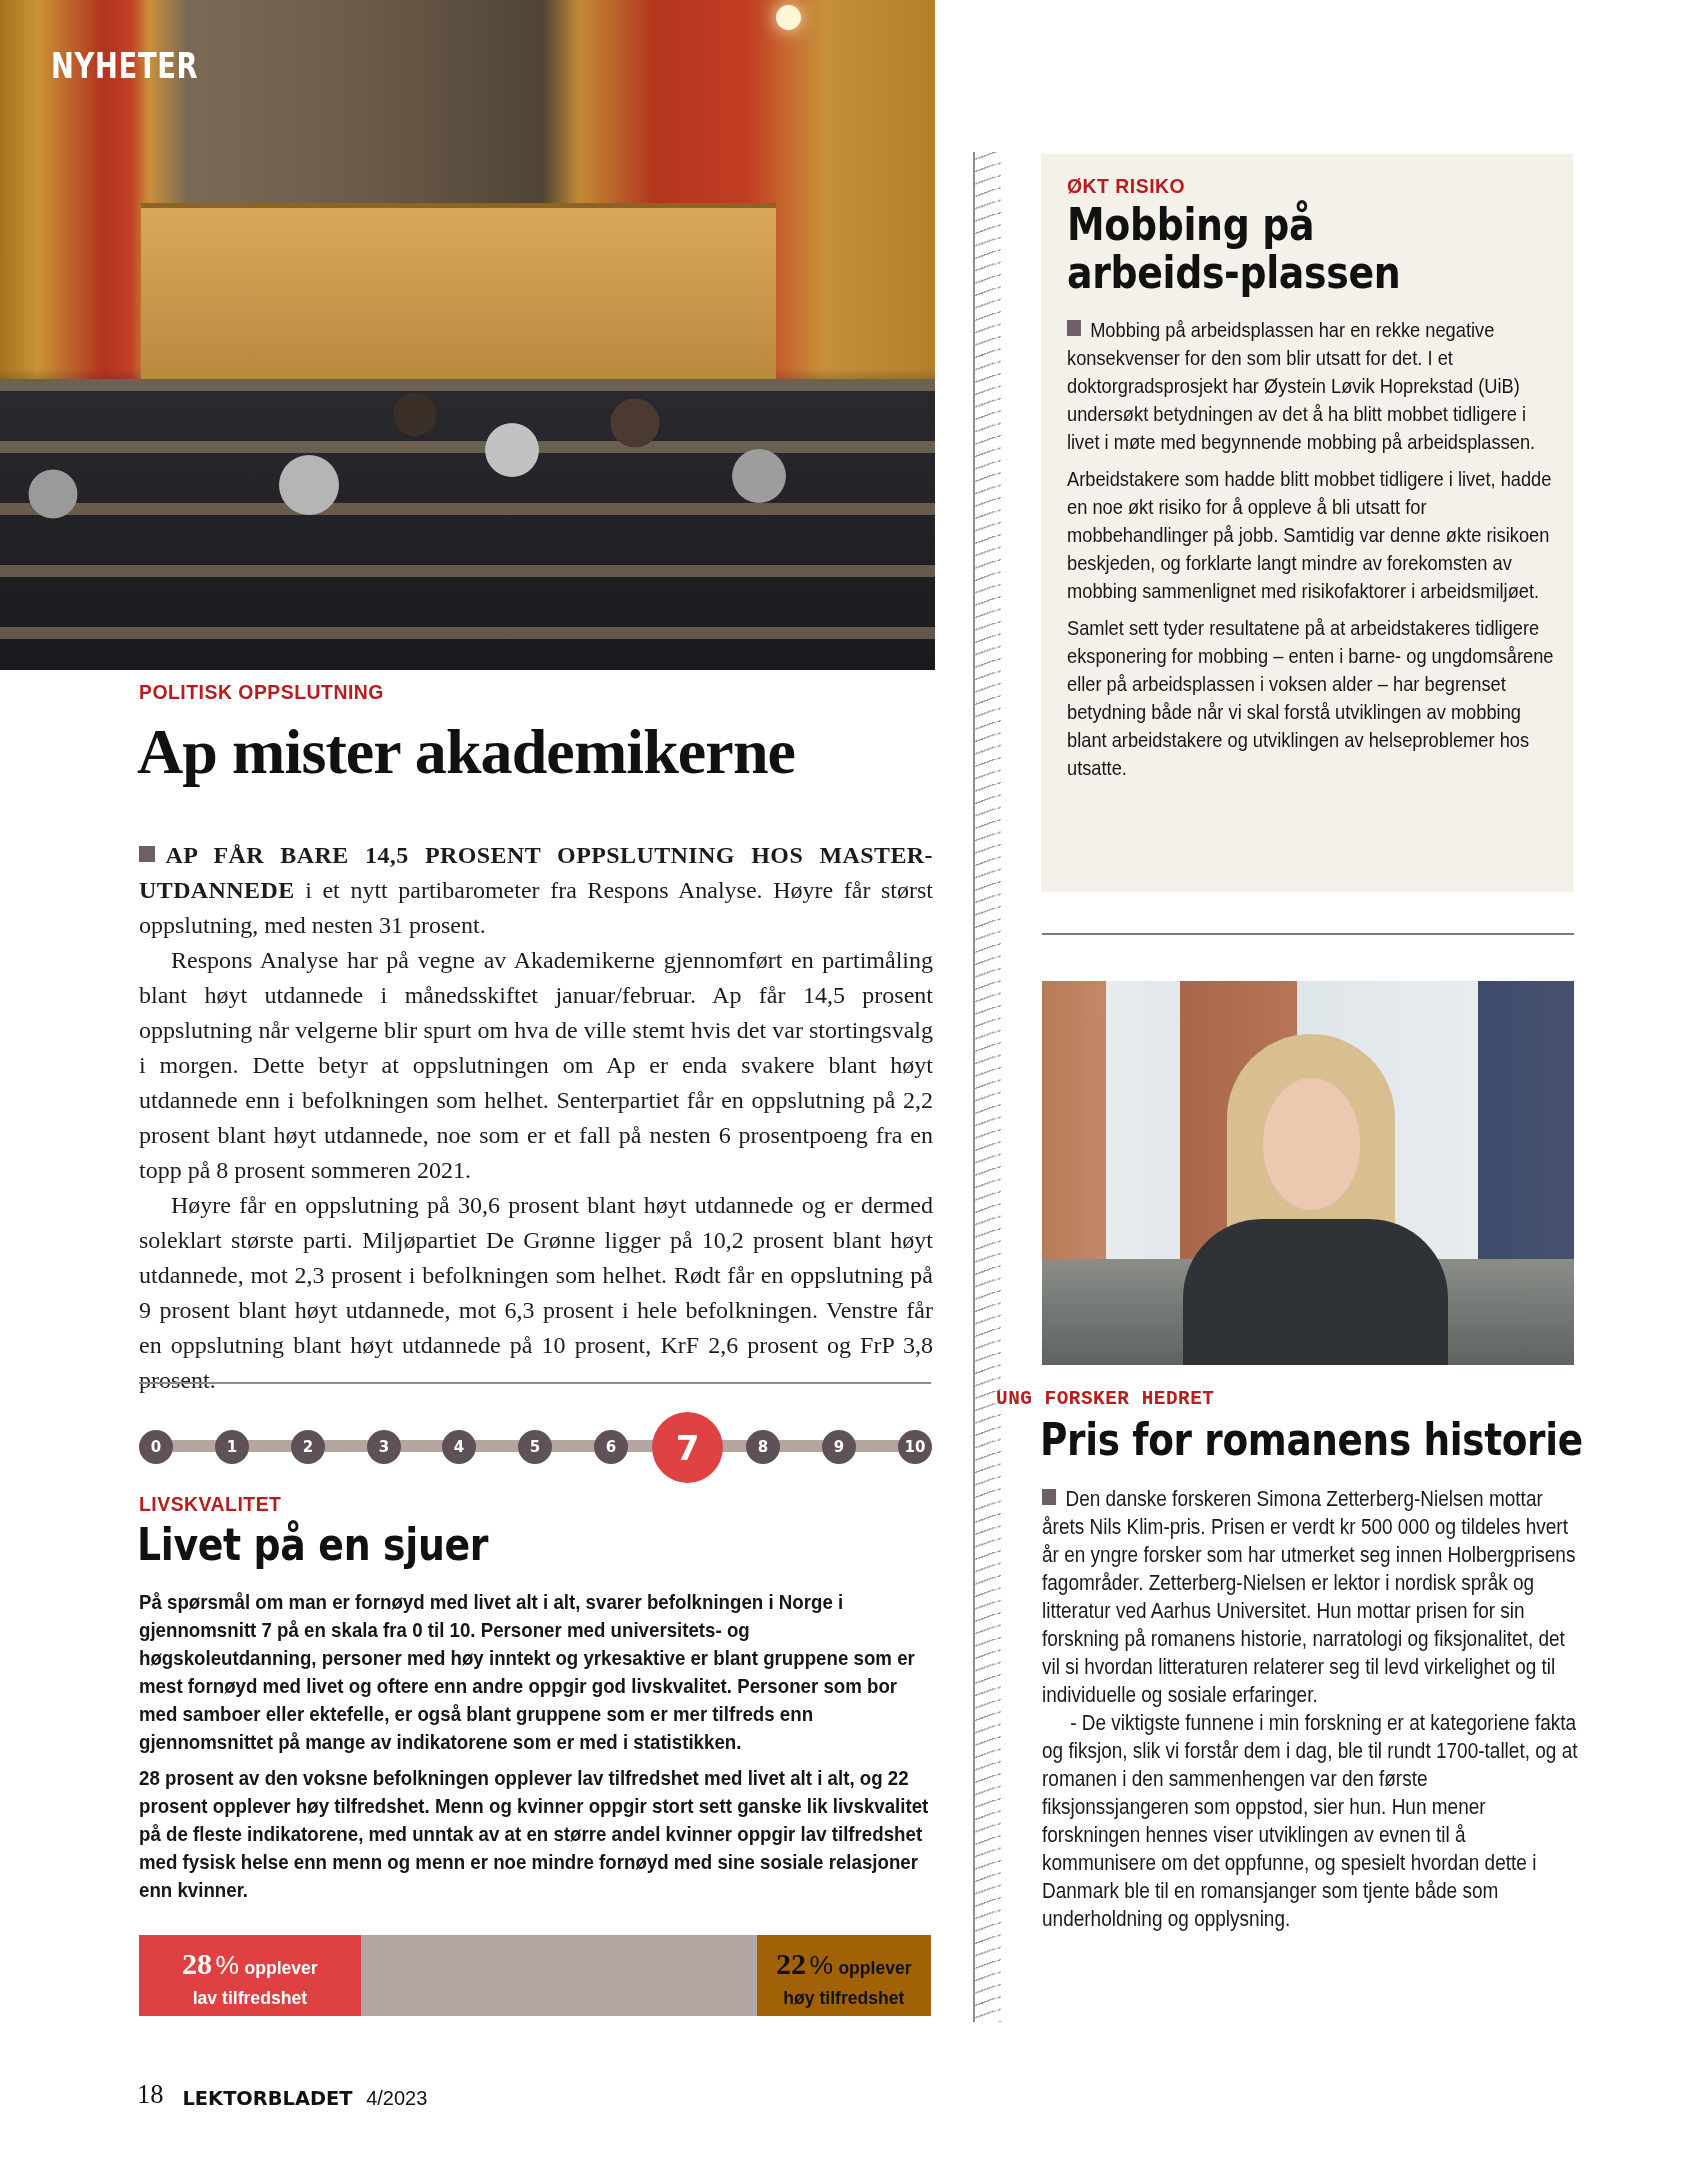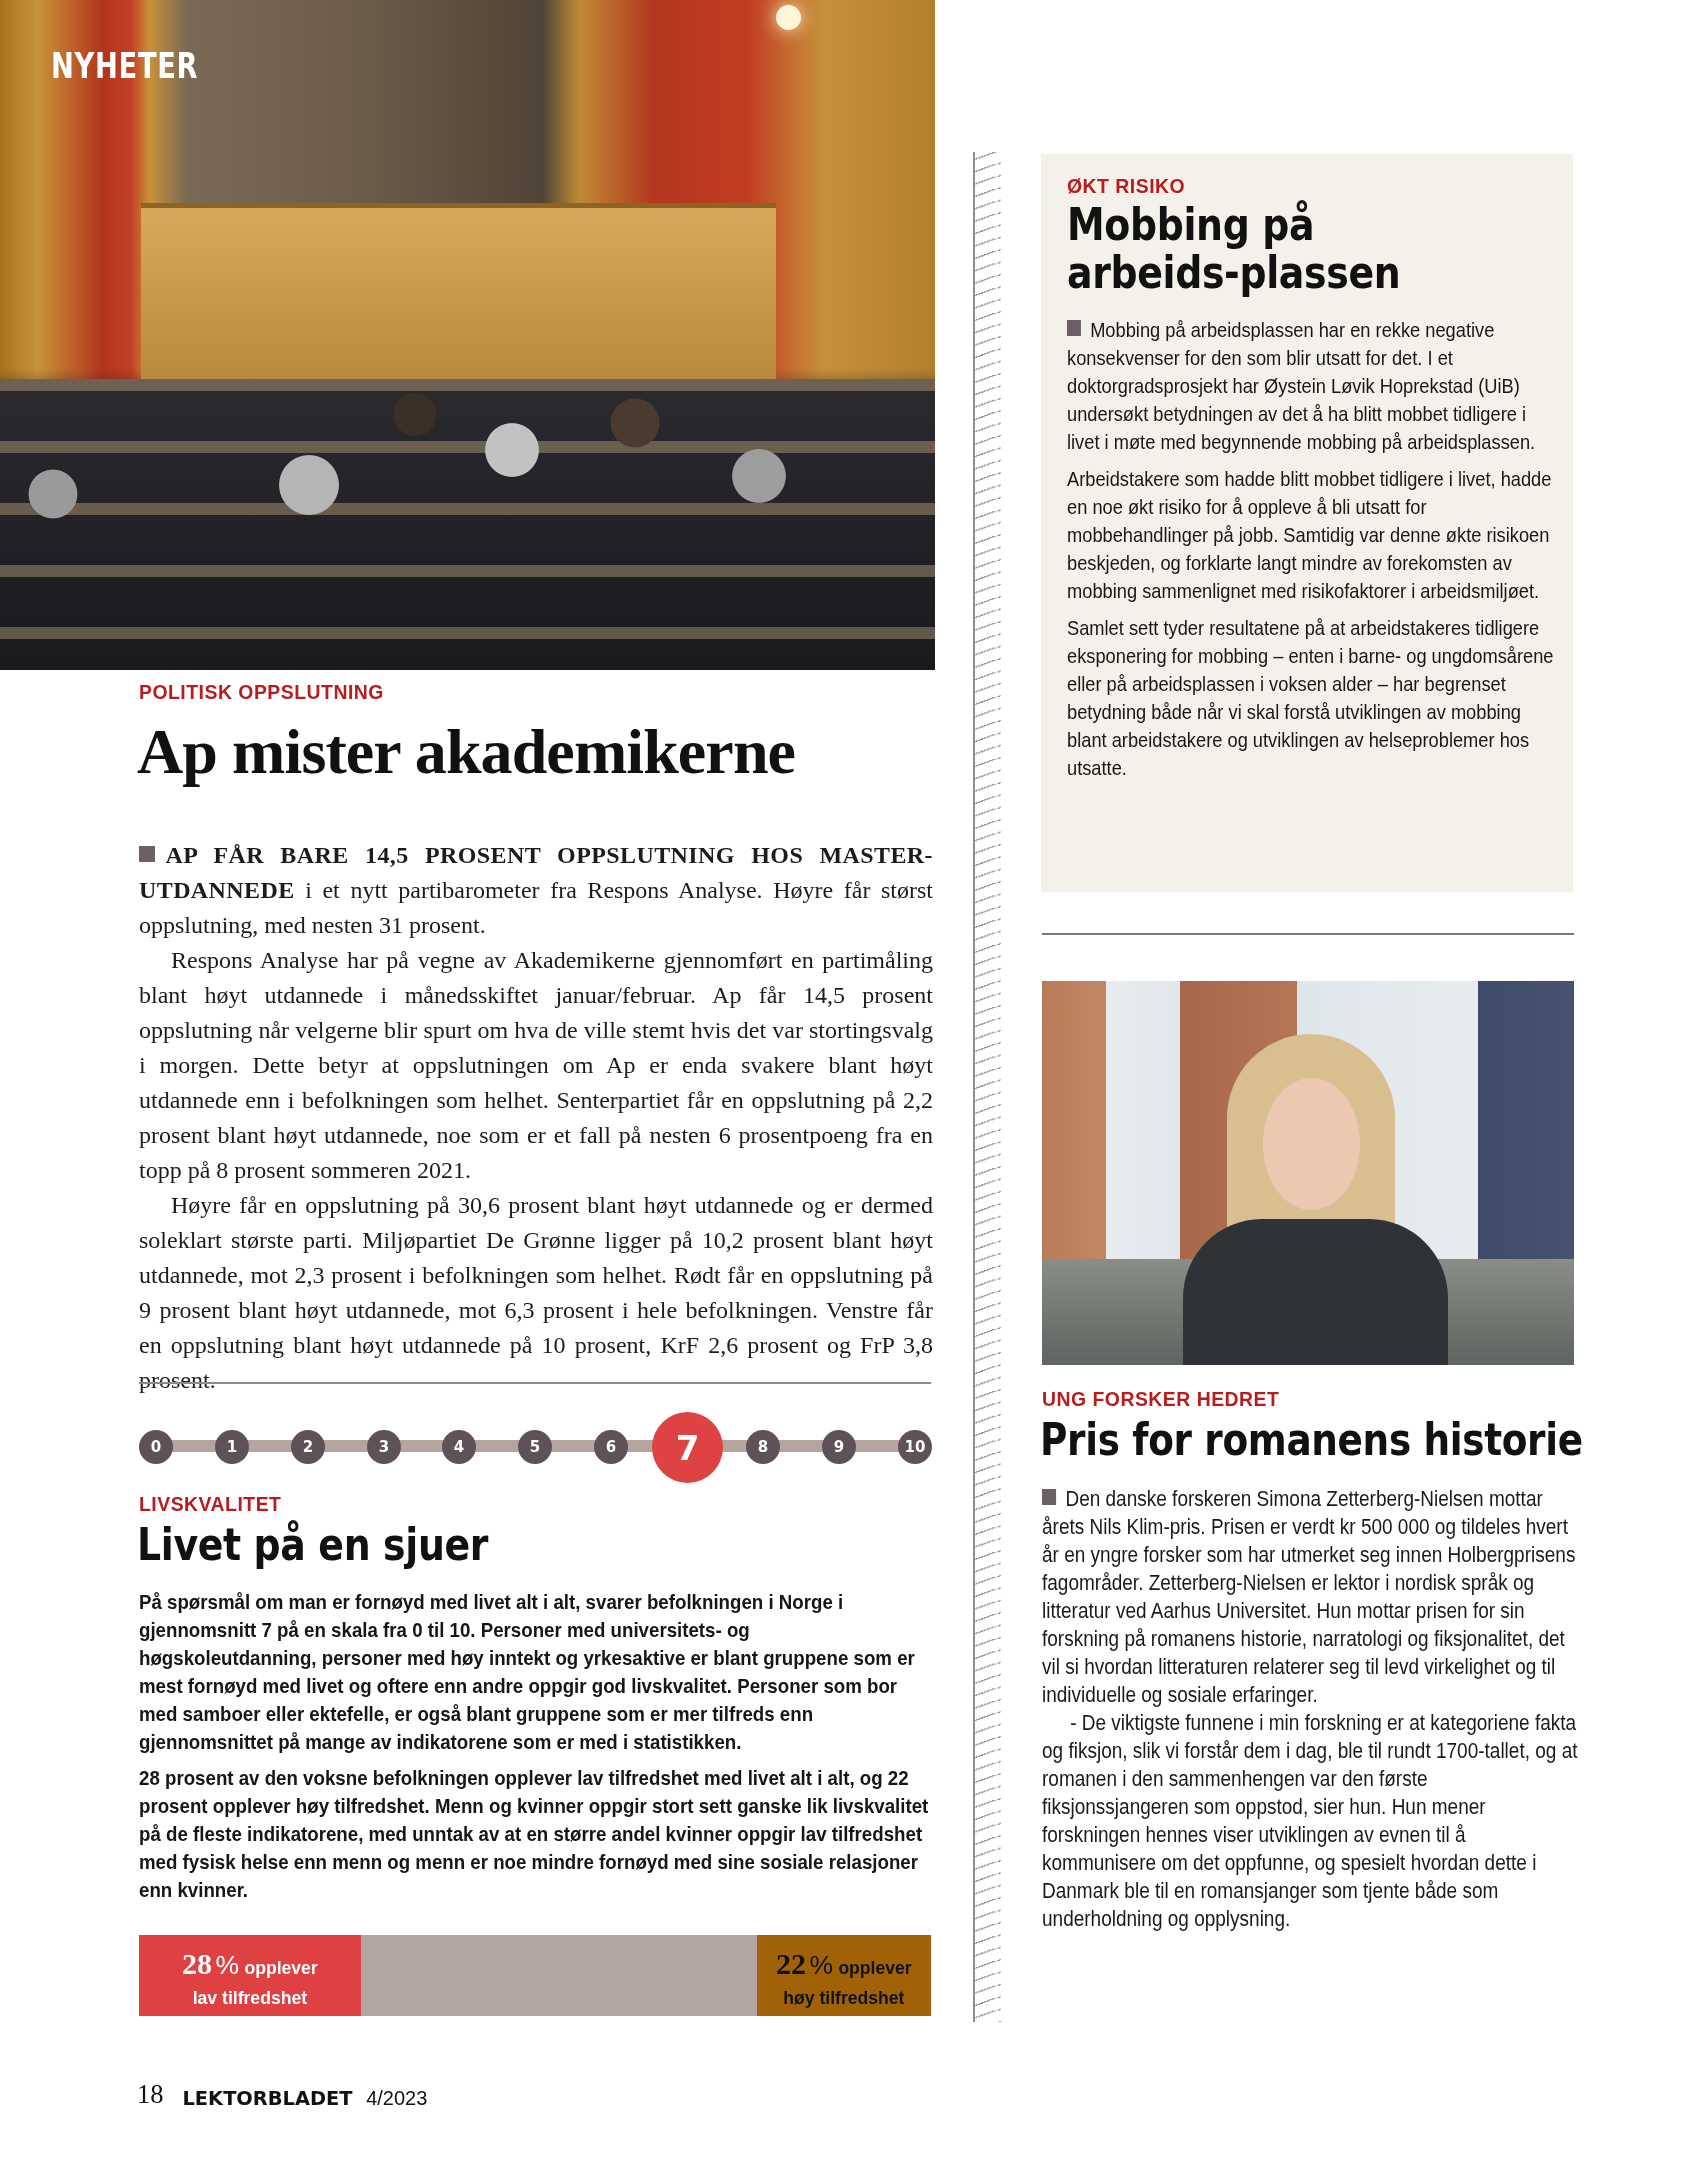--- a/index.html
+++ b/index.html
@@ -140,21 +140,21 @@
   .portrait {
     position: absolute; left: 1042px; top: 981px; width: 532px; height: 384px; overflow: hidden;
     background:
       linear-gradient(90deg, #b77b58 0%, #c38865 12%, #e9ecef 12%, #e3e6ea 26%, #a8664a 26%, #b57656 48%, #dfe6ea 48%, #e8ecef 82%, #3e4b6b 82%, #46526f 100%);
   }
   .portrait .ground { position: absolute; left: 0; bottom: 0; width: 100%; height: 106px; background: linear-gradient(180deg, #8a8d88, #5e6460); }
   .portrait .hair { position: absolute; left: 185px; top: 53px; width: 168px; height: 291px; border-radius: 84px 84px 35px 35px; background: #d9bf90; }
   .portrait .face { position: absolute; left: 221px; top: 97px; width: 97px; height: 132px; border-radius: 50%; background: #edc8b0; }
   .portrait .body { position: absolute; left: 141px; top: 238px; width: 265px; height: 194px; border-radius: 79px 79px 0 0; background: #2f3236; }
 
-  .k-ung { position: absolute; left: 1042px; top: 1388px; }
+  .k-ung { position: absolute; left: 996px; top: 1388px; font-family: Liberation Mono, monospace; }
   .h-pris {
     position: absolute; left: 1040px; top: 1414px;
     font-family: "DejaVu Sans", sans-serif; font-weight: bold; font-size: 44px; color: #111;
     transform: scaleX(0.85); transform-origin: left center; letter-spacing: -0.4px; white-space: nowrap;
   }
   .pris-body {
     position: absolute; left: 1042px; top: 1485px; width: 609px;
     font-family: "Liberation Sans", sans-serif; font-size: 21.6px; line-height: 28px; color: #1a1a1a;
     transform: scaleX(0.88); transform-origin: left top;
   }

